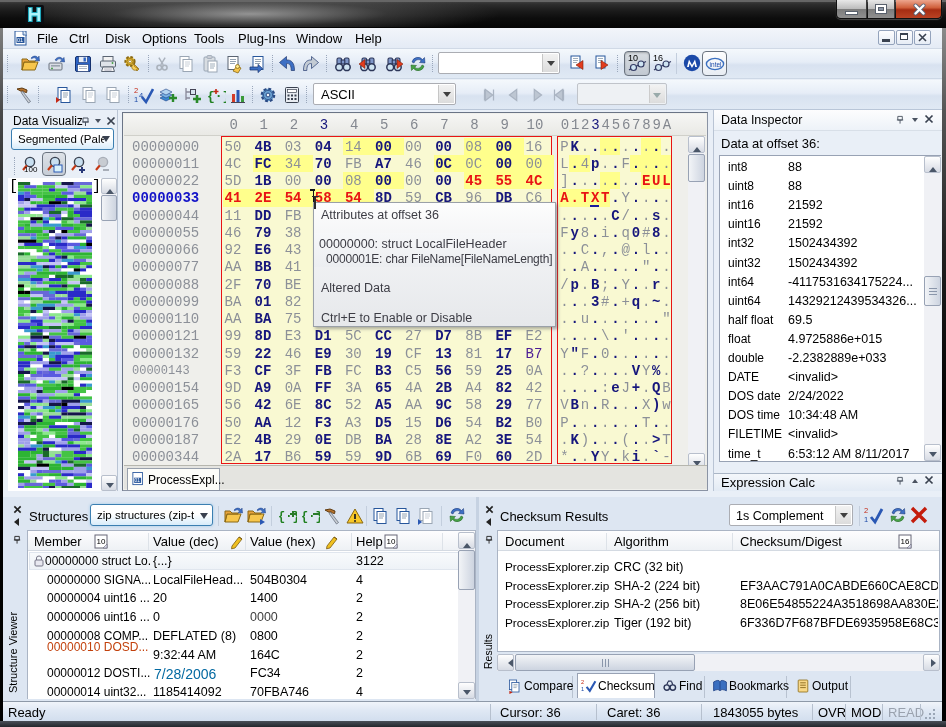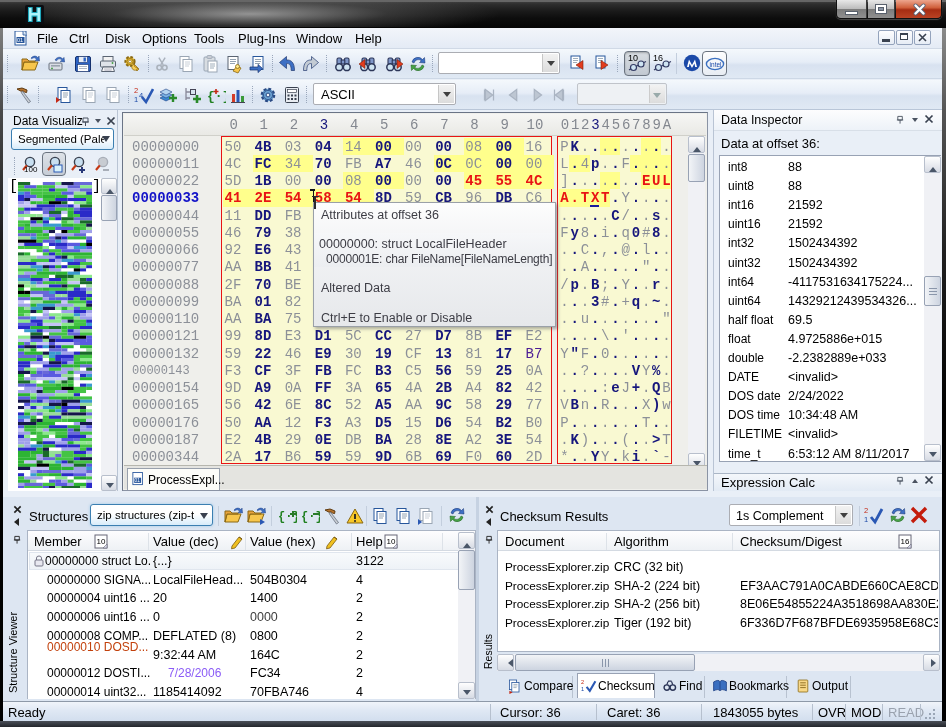--- a/index.html
+++ b/index.html
@@ -1785,21 +1785,21 @@
         <div class="abs" style="left:328px;top:79.1px;color:#000;font-size:12.5px">2</div>
         <div class="abs" style="left:19px;top:97.8px;color:#000;font-size:12px;max-width:106px;overflow:hidden">00000008 COMP...</div>
         <div class="abs" style="left:125px;top:97.8px;color:#000;font-size:12.5px;max-width:93px;overflow:hidden">DEFLATED (8)</div>
         <div class="abs" style="left:222px;top:97.8px;color:#000;font-size:12.5px">0800</div>
         <div class="abs" style="left:328px;top:97.8px;color:#000;font-size:12.5px">2</div>
         <div class="abs" style="left:19px;top:109px;color:#c2410c;font-size:12px;max-width:106px;overflow:hidden">00000010 DOSD...</div>
         <div class="abs" style="left:125px;top:116.5px;color:#000;font-size:12.5px;max-width:93px;overflow:hidden">9:32:44 AM</div>
         <div class="abs" style="left:222px;top:116.5px;color:#000;font-size:12.5px">164C</div>
         <div class="abs" style="left:328px;top:116.5px;color:#000;font-size:12.5px">2</div>
         <div class="abs" style="left:19px;top:135.2px;color:#000;font-size:12px;max-width:106px;overflow:hidden">00000012 DOSTI...</div>
-        <div class="abs" style="left:140px;top:135.2px;color:#8b5cf6;font-size:12px;max-width:93px;overflow:hidden">7/28/2006</div>
+        <div class="abs" style="left:126px;top:135.2px;color:#0369a1;font-size:14px;max-width:93px;overflow:hidden">7/28/2006</div>
         <div class="abs" style="left:222px;top:135.2px;color:#000;font-size:12.5px">FC34</div>
         <div class="abs" style="left:328px;top:135.2px;color:#000;font-size:12.5px">2</div>
         <div class="abs" style="left:19px;top:153.9px;color:#000;font-size:12px;max-width:106px;overflow:hidden">00000014 uint32...</div>
         <div class="abs" style="left:125px;top:153.9px;color:#000;font-size:12.5px;max-width:93px;overflow:hidden">1185414092</div>
         <div class="abs" style="left:222px;top:153.9px;color:#000;font-size:12.5px">70FBA746</div>
         <div class="abs" style="left:328px;top:153.9px;color:#000;font-size:12.5px">4</div>
         <div class="abs" style="left:430px;top:1px;width:17px;height:167px;background:#f0f1f5">
           <div class="abs" style="left:0;top:0;width:17px;height:17px;background:linear-gradient(180deg,#fefefe,#d7dbe4);border:1px solid #b8bfcc;border-radius:2px">
             <div class="abs" style="left:4px;top:6px;border:4px solid transparent;border-bottom:5px solid #4a5668"></div>
           </div>

